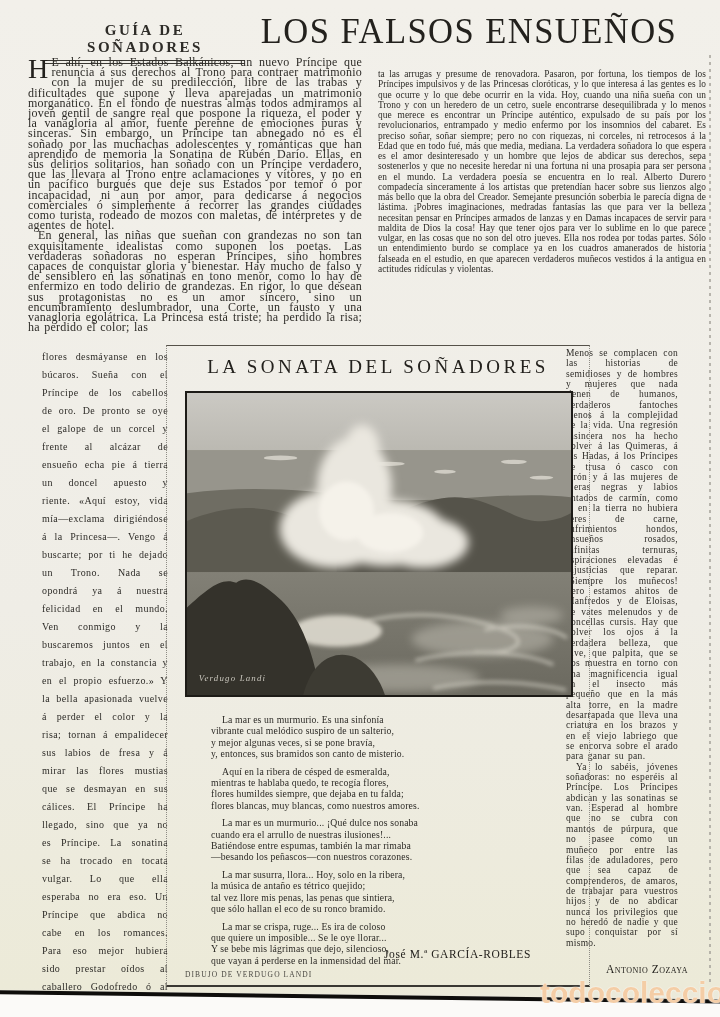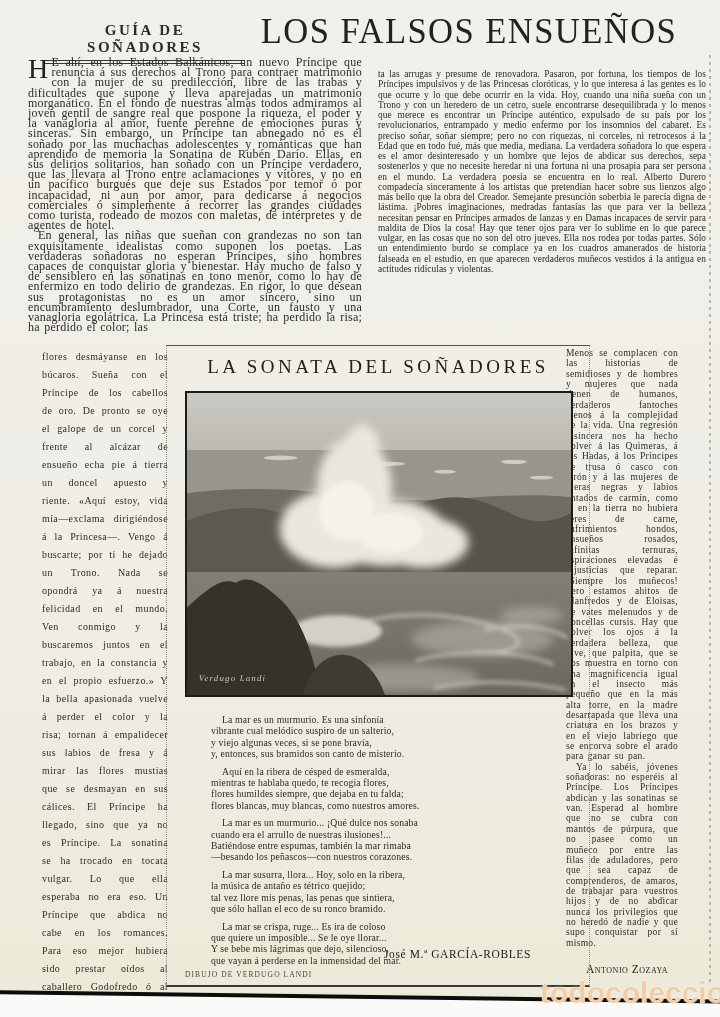--- a/index.html
+++ b/index.html
@@ -46,21 +46,21 @@
     position:absolute; left:566px; top:348px; width:112px; height:612px; overflow:hidden;
     font-size:9.5px; line-height:10.35px; letter-spacing:.3px; word-spacing:1.6px;
   }
   .separator{ text-align:center; margin:9px 0 8px 0; height:8px; }
   .sep-dot{ display:inline-block; width:8px; height:5px; border-radius:50%;
             background:#2e2c28; margin:0 7px; vertical-align:middle;}
   .sep-leaf{ display:inline-block; width:6px; height:6px; border-radius:1px 60% 60% 60%;
              background:#2e2c28; transform:rotate(40deg); margin:0 7px; vertical-align:middle;}
   .author-sig{
     position:absolute; left:586px; top:963px; width:122px;
-    font-variant:small-caps; font-size:11.5px; letter-spacing:.5px; text-align:left;
+    font-variant:small-caps; font-size:11.5px; letter-spacing:.5px; text-align:center;
     color:#23211d;
   }
   
   .inset{
     position:absolute; left:166px; top:345px; width:424px; height:642px;
     border-left:1px dotted #8e8c85; border-right:1px dotted #8e8c85;
     border-top:1px solid #555149; border-bottom:2px solid #3a3833;
     box-sizing:border-box;
   }
   .inset-title{
@@ -193,21 +193,21 @@
         <ellipse cx="152" cy="242" rx="46" ry="16" fill="#dedacf" opacity=".9" filter="url(#b2)"></ellipse>
         <path d="M0,307 L0,218 C18,202 34,186 50,193 C63,183 81,197 96,211 C112,227 126,252 136,307 Z" fill="#34322b"></path>
         <path d="M118,307 C127,272 150,260 171,269 C186,276 196,292 201,307 Z" fill="#3d3b33"></path>
         <text x="12" y="293" font-size="9" font-style="italic" letter-spacing="1.2" fill="#c9c6bd">Verdugo Landi</text>
       </svg>
     </div>
 
     <div class="poem">
       <div class="stanza">La mar es un murmurio. Es una sinfonía
 vibrante cual melódico suspiro de un salterio,
-y viejo algunas veces, si se pone bravía,
+y mejor algunas veces, si se pone bravía,
 y, entonces, sus bramidos son canto de misterio.</div>
       <div class="stanza">Aquí en la ribera de césped de esmeralda,
 mientras te hablaba quedo, te recogía flores,
 flores humildes siempre, que dejaba en tu falda;
 flores blancas, muy blancas, como nuestros amores.</div>
       <div class="stanza">La mar es un murmurio... ¡Qué dulce nos sonaba
 cuando era el arrullo de nuestras ilusiones!...
 Batiéndose entre espumas, también la mar rimaba
 —besando los peñascos—con nuestros corazones.</div>
       <div class="stanza">La mar susurra, llora... Hoy, solo en la ribera,

